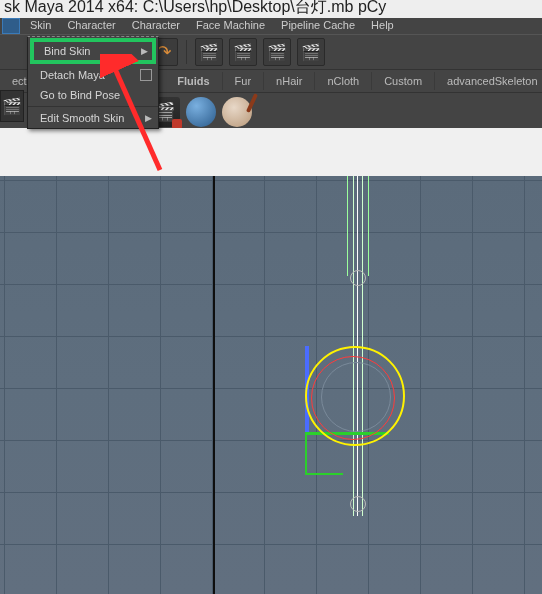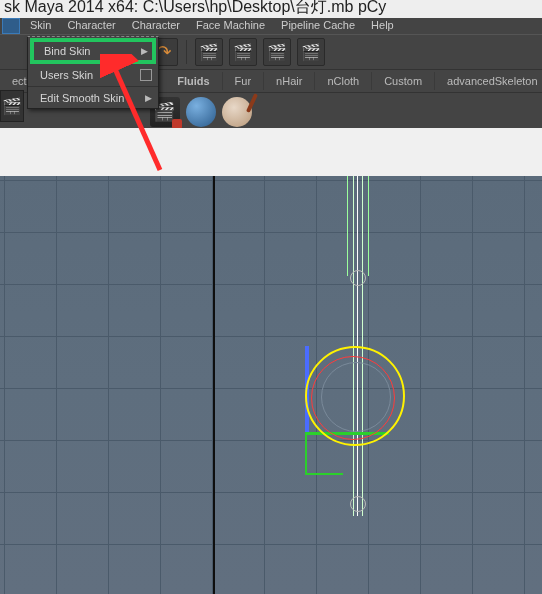--- a/index.html
+++ b/index.html
@@ -345,22 +345,25 @@
     <div class="green-h"></div>
   </div>
 </div>
 
 <div class="dropdown">
   <div class="item hl">
     <span class="txt">Bind Skin</span>
     <span class="arrow">▶</span>
   </div>
   <div class="item">
-    <span class="txt">Users Skin</span>
+    <span class="txt">Detach Maya</span>
     <span class="optbox"></span>
+  </div>
+  <div class="item">
+    <span class="txt">Go to Bind Pose</span>
   </div>
   <div class="sep"></div>
   <div class="item">
     <span class="txt">Edit Smooth Skin</span>
     <span class="arrow">▶</span>
   </div>
 </div>
 
 <svg class="arrow-ann" viewBox="0 0 70 120">
   <defs>

